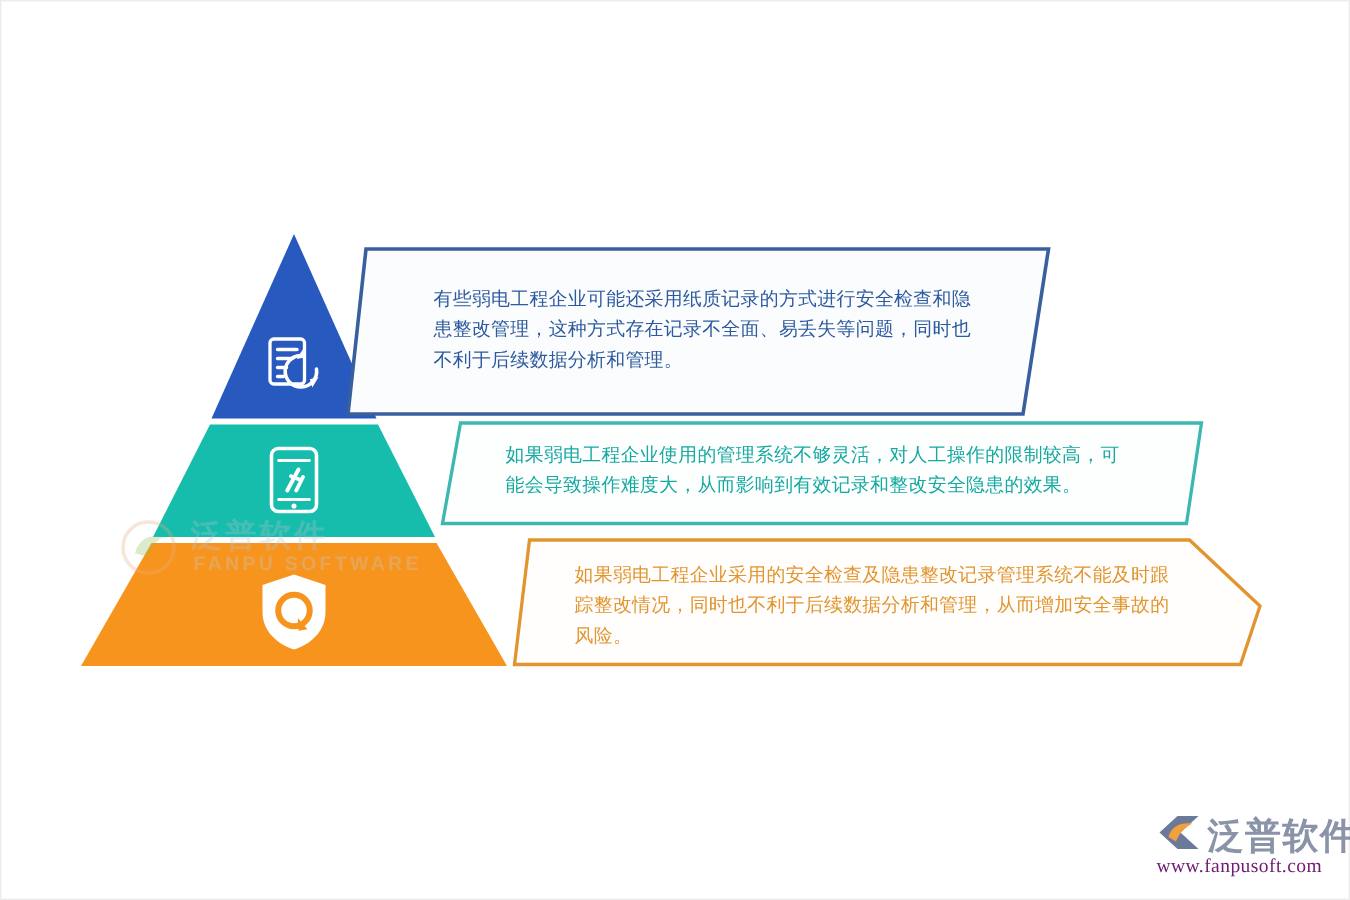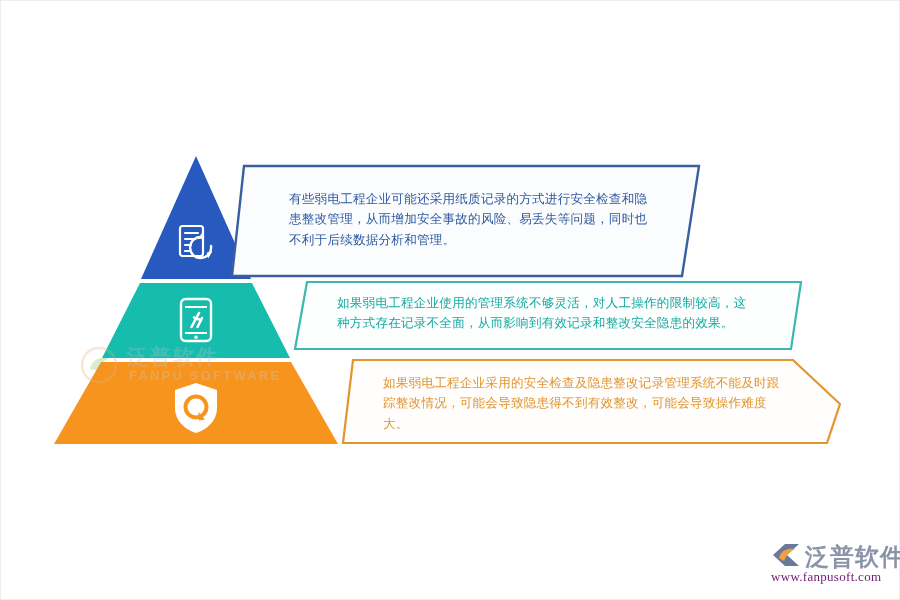--- a/index.html
+++ b/index.html
@@ -178,31 +178,31 @@
 
   <svg class="tier-icon" style="left:170px; top:380px;" width="50" height="54" viewBox="0 0 50 54">
     <path d="M25 2 L46 9 V27 C46 40 36 48.5 25 52 C14 48.5 4 40 4 27 V9 Z" fill="#ffffff"></path>
     <circle cx="25" cy="26" r="10.5" fill="none" stroke="#f7941e" stroke-width="4"></circle>
     <path d="M27.5 31 L34 38.5 L28 39.5 Z" fill="#f7941e"></path>
   </svg>
 
   <svg class="banner" style="left:230px; top:163px;" width="470" height="115" viewBox="0 0 470 115">
     <path d="M13 2 H468 L451 112 H1 Z" fill="#fbfcfe" stroke="#3a5f9e" stroke-width="2.4" stroke-linejoin="miter" transform="translate(0,0)"></path>
   </svg>
-  <div class="banner-text" id="banner1-text" style="color: rgb(45, 90, 158);">有些弱电工程企业可能还采用纸质记录的方式进行安全检查和隐患整改管理，从而增加安全事故的风险、易丢失等问题，同时也不利于后续数据分析和管理。</div>
+  <div class="banner-text" id="banner1-text" style="color: rgb(45, 90, 158);">有些弱电工程企业可能还采用纸质记录的方式进行安全检查和隐患整改管理，这种方式存在记录不全面、易丢失等问题，同时也不利于后续数据分析和管理。</div>
 
   <svg class="banner" style="left:292px; top:279px;" width="512" height="72" viewBox="0 0 512 72">
     <path d="M14 2 H508 L498 69 H2 Z" fill="#fdffff" stroke="#3cb8b0" stroke-width="2.2" stroke-linejoin="miter"></path>
   </svg>
-  <div class="banner-text" id="banner2-text" style="color: rgb(22, 169, 160);">如果弱电工程企业使用的管理系统不够灵活，对人工操作的限制较高，这种方式存在记录不全面，从而影响到有效记录和整改安全隐患的效果。</div>
+  <div class="banner-text" id="banner2-text" style="color: rgb(22, 169, 160);">如果弱电工程企业使用的管理系统不够灵活，对人工操作的限制较高，可能会导致操作难度大，从而影响到有效记录和整改安全隐患的效果。</div>
 
   <svg class="banner" style="left:340px; top:357px;" width="502" height="88" viewBox="0 0 502 88">
     <path d="M12 2 H452 L499 46 L486 85 H2 Z" fill="#fffefc" stroke="#e2952f" stroke-width="2.2" stroke-linejoin="miter"></path>
   </svg>
-  <div class="banner-text" id="banner3-text" style="color: rgb(226, 149, 47);">如果弱电工程企业采用的安全检查及隐患整改记录管理系统不能及时跟踪整改情况，可能会导致隐患得不到有效整改，可能会导致操作难度大。</div>
+  <div class="banner-text" id="banner3-text" style="color: rgb(226, 149, 47);">如果弱电工程企业采用的安全检查及隐患整改记录管理系统不能及时跟踪整改情况，同时也不利于后续数据分析和管理，从而增加安全事故的风险。</div>
 
   <div id="brand">
     <svg id="brand-mark" viewBox="0 0 30 26">
       <path d="M2 13 L14 2 L28 2 L16 13 L28 24 L14 24 Z" fill="#6b7a99"></path>
       <path d="M8 16 C10 8 17 6 24 7 C18 10 15 14 13 19 Z" fill="#f2a03c"></path>
     </svg>
     <div id="brand-name">泛普软件</div>
     <div id="brand-url">www.fanpusoft.com</div>
   </div>
 

